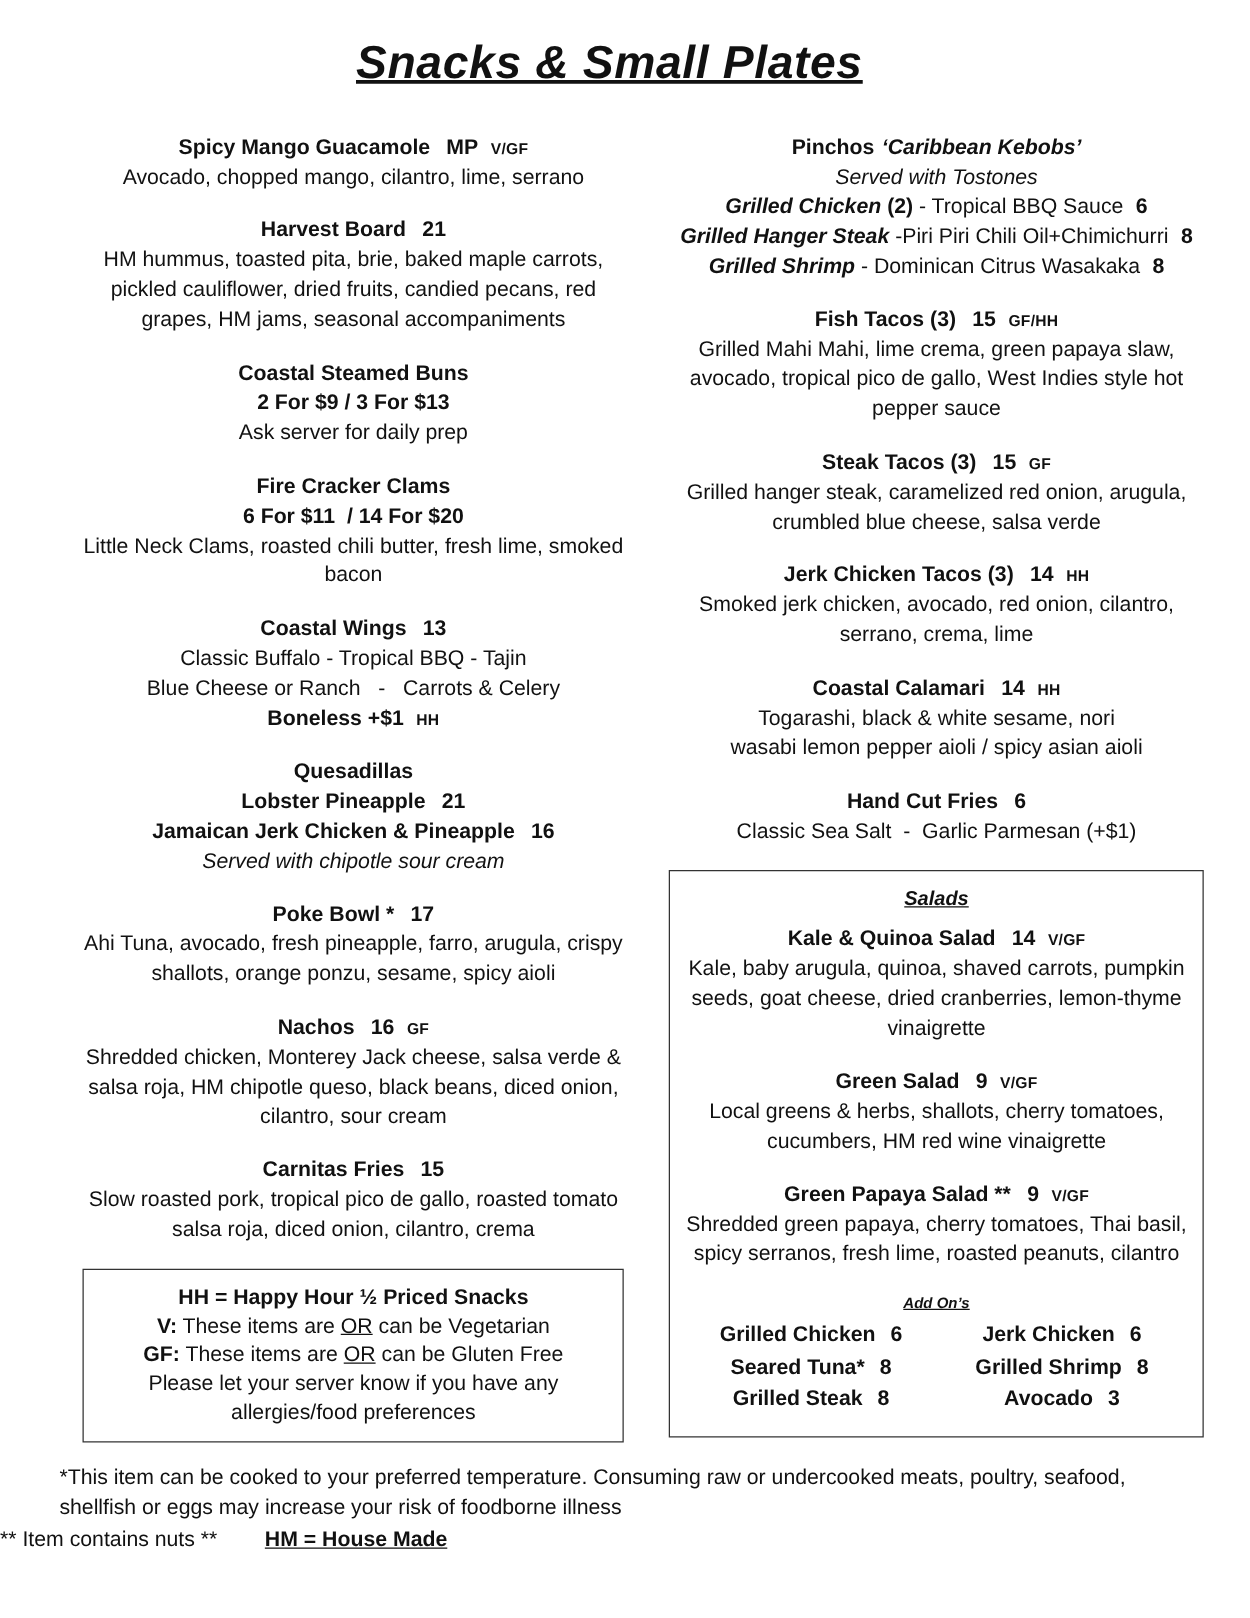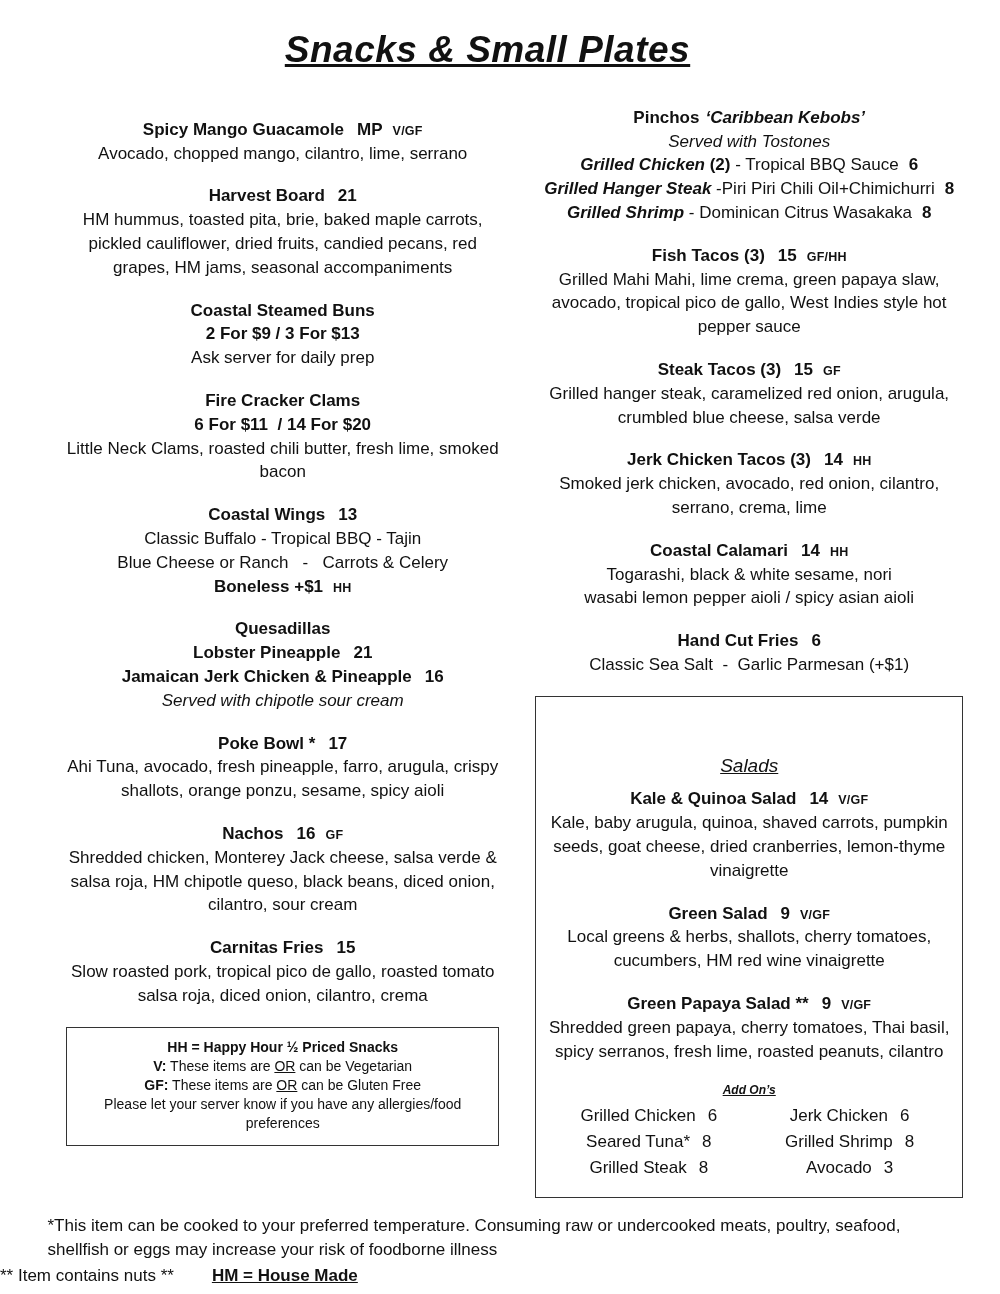--- a/index.html
+++ b/index.html
@@ -20,72 +20,71 @@
     font-size: 37px;
     font-weight: 700;
     font-style: italic;
     text-decoration: underline;
     margin-bottom: 30px;
     letter-spacing: 0.5px;
   }
 
   .columns { display: flex; padding-left: 66px; padding-right: 12px; gap: 36px; align-items: flex-start; }
   .col { text-align: center; }
-  .col-left  { width: 446px; margin-top: 12px; }
+  .col-left  { width: 446px; }
   .col-right { width: 440px; }
 
   .item { margin-bottom: 19px; }
   .hdr { font-size: 17px; font-weight: 700; }
   .sub-hdr { font-weight: 700; }
   .nm { font-weight: 700; }
   .pr { font-weight: 700; margin-left: 13px; }
   .tag { font-weight: 700; font-size: 12.5px; margin-left: 10px; letter-spacing: 0.2px; }
   .desc { font-weight: 400; }
   .note { font-style: italic; }
   .b  { font-weight: 700; }
   .bi { font-weight: 700; font-style: italic; }
   .u  { text-decoration: underline; }
   .pp { font-weight: 700; margin-left: 10px; }
   .nm-it { font-weight: 700; font-style: italic; margin-left: 6px; }
 
   .legend-box {
     border: 1.5px solid #333;
     margin-top: 8px;
     padding: 10px 14px 12px;
-    font-size: 14px;
+    font-size: 17px;
     line-height: 1.36;
   }
   .legend-box .lb-title { font-weight: 700; }
 
   .salads-box {
     border: 1.5px solid #333;
     margin-top: 6px;
     padding: 12px 12px 18px;
   }
   .salads-title {
-    font-size: 19px;
-    font-weight: 400;
+    font-size: 16px;
+    font-weight: 700;
     font-style: italic;
     text-decoration: underline;
     margin-bottom: 8px;
-    margin-top: 44px;
   }
   .addons-title {
     font-size: 12px;
     font-weight: 700;
     font-style: italic;
     text-decoration: underline;
     margin-top: 4px;
     margin-bottom: 5px;
   }
   .addons-grid {
     display: grid;
     grid-template-columns: 1fr 1fr;
     row-gap: 2px;
-    font-weight: 400;
+    font-weight: 700;
     text-align: center;
   }
   .addon .a-pr { margin-left: 12px; }
 
   .footer { text-align: left; margin-top: 16px; font-size: 17px; }
   .footer .f-line1 { max-width: 880px; margin: 0 auto; }
   .footer .f-line2 { margin-top: 2px; }
   .footer .hm { font-weight: 700; text-decoration: underline; margin-left: 38px; }
 </style>
 </head>

